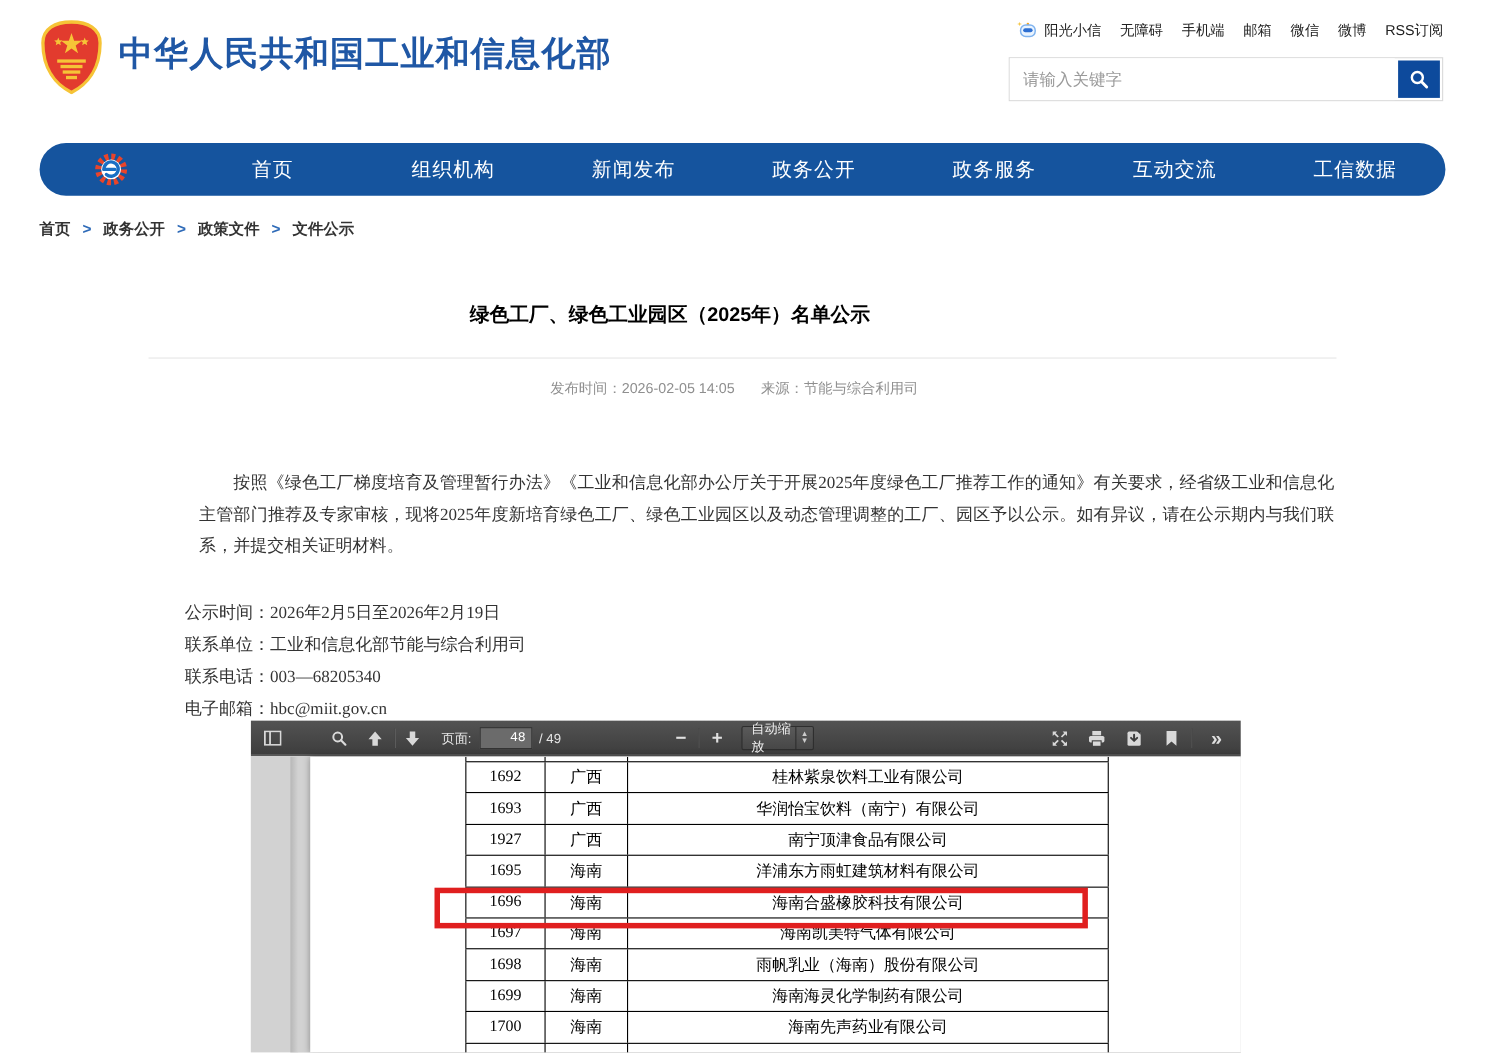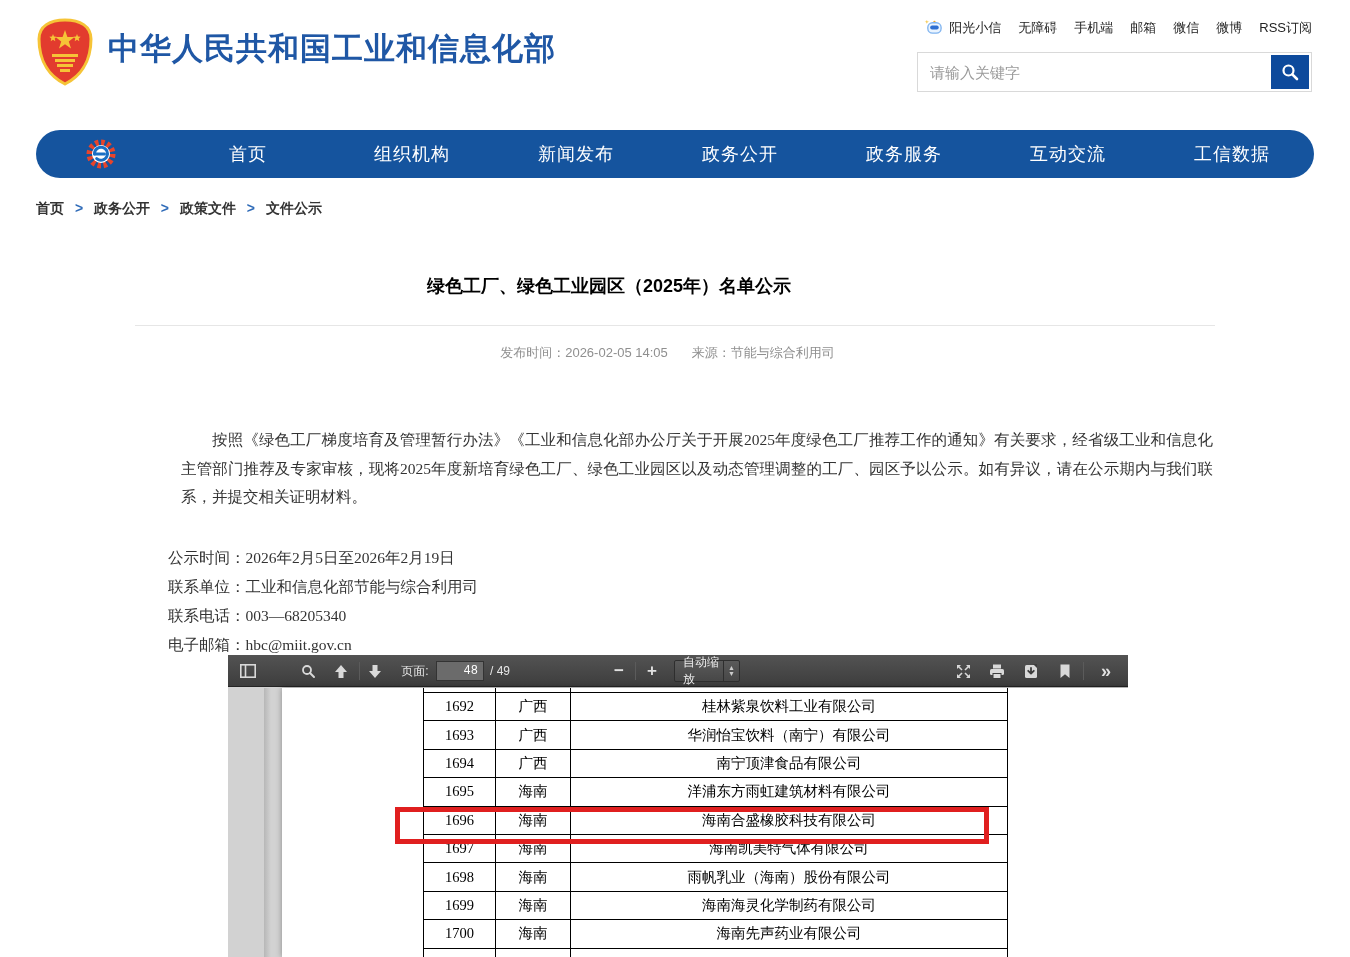--- a/index.html
+++ b/index.html
@@ -280,21 +280,21 @@
                   <div class="tcell c-comp">桂林紫泉饮料工业有限公司</div>
                 </div>
 
                 <div class="trow">
                   <div class="tcell c-no">1693</div>
                   <div class="tcell c-prov">广西</div>
                   <div class="tcell c-comp">华润怡宝饮料（南宁）有限公司</div>
                 </div>
 
                 <div class="trow">
-                  <div class="tcell c-no">1694</div>
+                  <div class="tcell c-no">1927</div>
                   <div class="tcell c-prov">广西</div>
                   <div class="tcell c-comp">南宁顶津食品有限公司</div>
                 </div>
 
                 <div class="trow">
                   <div class="tcell c-no">1695</div>
                   <div class="tcell c-prov">海南</div>
                   <div class="tcell c-comp">洋浦东方雨虹建筑材料有限公司</div>
                 </div>
 

